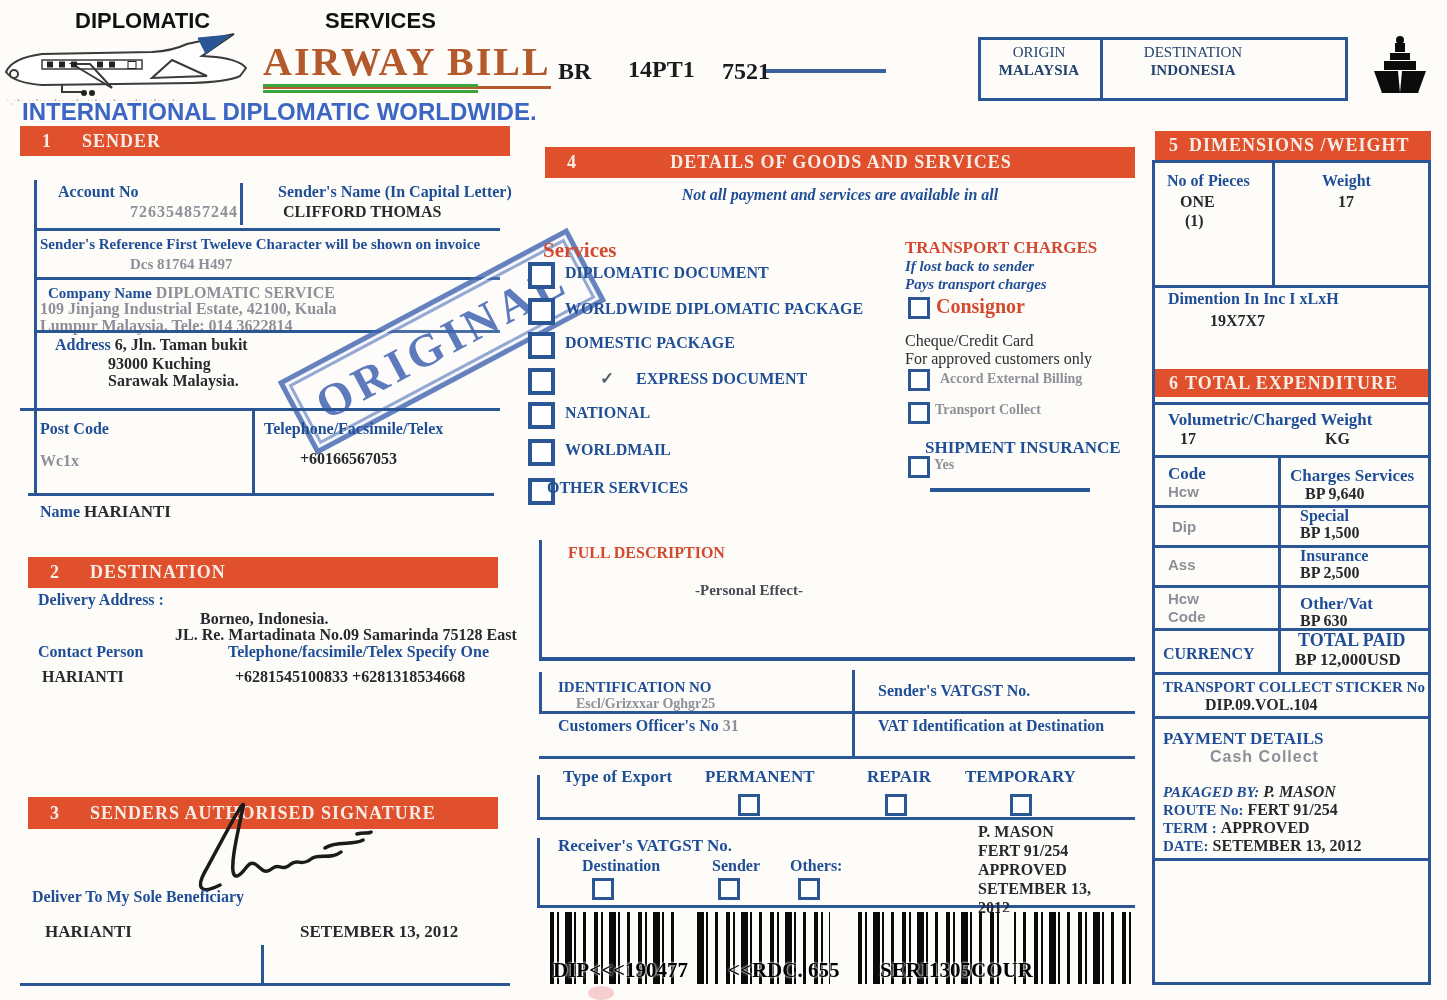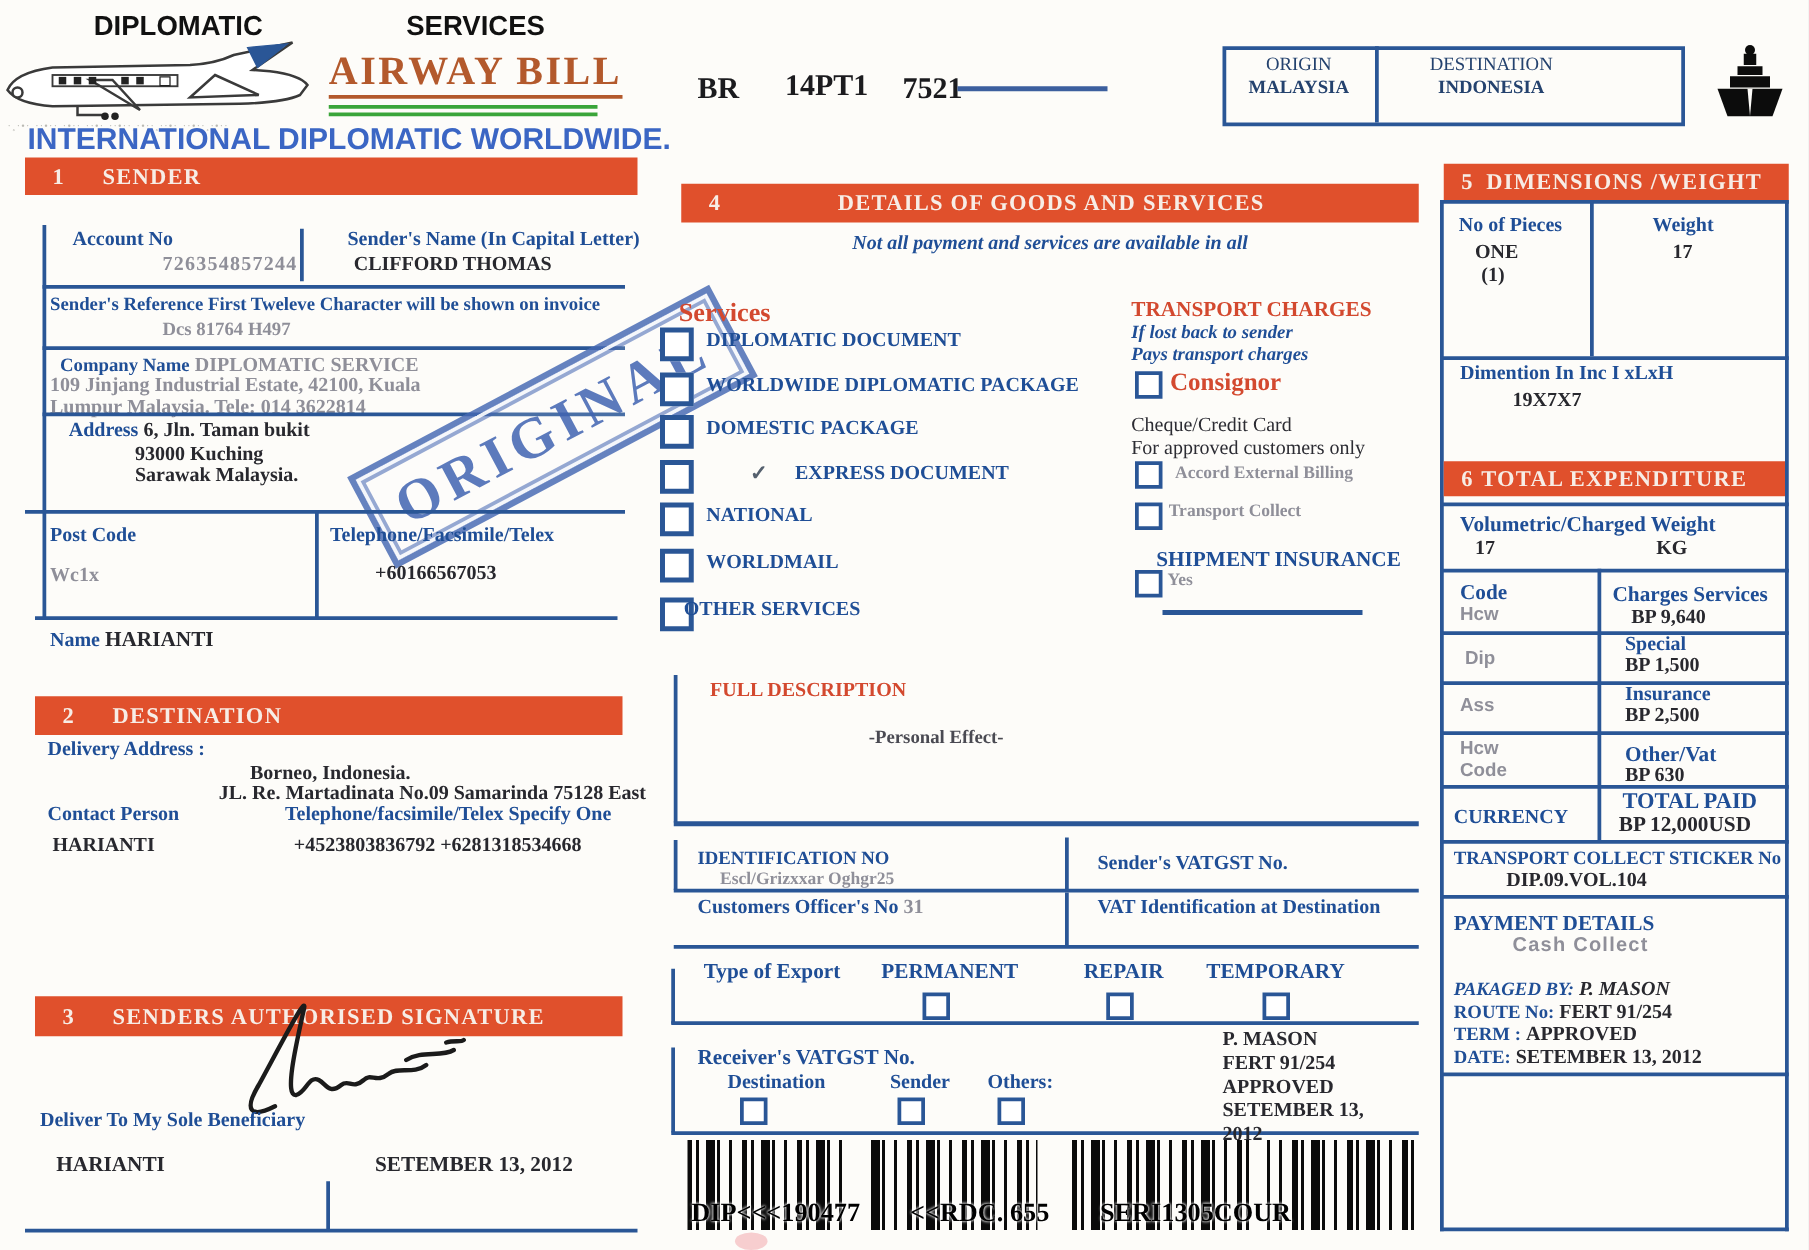--- a/index.html
+++ b/index.html
@@ -49,21 +49,21 @@
       <rect x="95" y="31.5" width="6" height="6" fill="#222"></rect>
       <rect x="107" y="31.5" width="6" height="6" fill="#222"></rect>
       <rect x="126" y="31.5" width="8" height="7" fill="none" stroke="#222"></rect>
     <circle cx="12" cy="44" r="4" fill="#fff" stroke="#3a3a3a" stroke-width="2"></circle>
     <path d="M60 55 L60 62 L80 62" fill="none" stroke="#3a3a3a" stroke-width="2"></path>
     <circle cx="82" cy="63" r="3" fill="#222"></circle>
       <circle cx="90" cy="63" r="3" fill="#222"></circle>
   </svg>
   <div class="abs noise" style="left:6px;top:96px;width:250px;">·¸·•·¸··•··¸·•··¸··•·¸··•··¸·•··¸··•·¸··•··¸·•··</div>
 
-  <div class="abs" style="left:263px;top:38px;font-size:32px;font-weight:bold;color:#b3592c;letter-spacing:2px;border-bottom:3px solid #b3592c;padding-bottom:1px;">AIRWAY BILL</div>
+  <div class="abs" style="left:263px;top:38px;font-size:40px;font-weight:bold;color:#b3592c;letter-spacing:2px;border-bottom:3px solid #b3592c;padding-bottom:1px;">AIRWAY BILL</div>
   <div class="abs" style="left:263px;top:84px;width:215px;height:3px;background:#3aa53a;"></div>
   <div class="abs" style="left:263px;top:90px;width:215px;height:3px;background:#3aa53a;"></div>
 
   <div class="abs sans" style="left:22px;top:98px;font-size:24px;font-weight:bold;color:#3b66c4;">INTERNATIONAL DIPLOMATIC WORLDWIDE.</div>
 
   <div class="abs" style="left:558px;top:58px;font-size:24px;font-weight:bold;color:#1b1b1e;">BR</div>
   <div class="abs" style="left:628px;top:56px;font-size:24px;font-weight:bold;color:#1b1b1e;">14PT1</div>
   <div class="abs" style="left:722px;top:58px;font-size:24px;font-weight:bold;color:#1b1b1e;">7521</div>
   <div class="abs" style="left:766px;top:69px;width:120px;height:4px;background:#3c5f9e;"></div>
 
@@ -132,21 +132,21 @@
   <div class="abs bar" style="left:28px;top:557px;width:470px;height:31px;">
     <span class="no">2</span>
     <span class="ttl">DESTINATION</span>
   </div>
   <div class="abs lbl" style="left:38px;top:591px;">Delivery Address :</div>
   <div class="abs val" style="left:175px;top:626px;">JL. Re. Martadinata No.09 Samarinda 75128 East</div>
   <div class="abs val" style="left:200px;top:610px;">Borneo, Indonesia.</div>
   <div class="abs lbl" style="left:38px;top:643px;">Contact  Person</div>
   <div class="abs lbl" style="left:228px;top:643px;">Telephone/facsimile/Telex Specify One</div>
   <div class="abs val" style="left:42px;top:668px;">HARIANTI</div>
-  <div class="abs val" style="left:235px;top:668px;">+4523803836792 +6281318534668</div>
+  <div class="abs val" style="left:235px;top:668px;">+6281545100833 +6281318534668</div>
 
   <div class="abs bar" style="left:28px;top:797px;width:470px;height:32px;">
     <span class="no">3</span>
     <span class="ttl">SENDERS AUTHORISED SIGNATURE</span>
   </div>
   <svg class="abs" style="left:185px;top:790px;" width="200" height="105" viewBox="0 0 200 105">
     <path d="M35 95 C15 105 10 98 22 78 C40 45 62 2 58 18 C52 45 42 88 52 86 C60 84 62 70 70 74 C76 77 78 86 88 78 C94 73 97 82 106 74 C112 68 116 77 126 69 C133 63 146 70 156 62 M140 58 C152 50 168 56 178 50 M172 44 C178 42 184 44 186 42" fill="none" stroke="#1b1b1b" stroke-width="3.5" stroke-linecap="round"></path>
   </svg>
   <div class="abs lbl" style="left:32px;top:888px;">Deliver To My Sole Beneficiary</div>
   <div class="abs val" style="left:45px;top:922px;font-size:17px;">HARIANTI</div>

